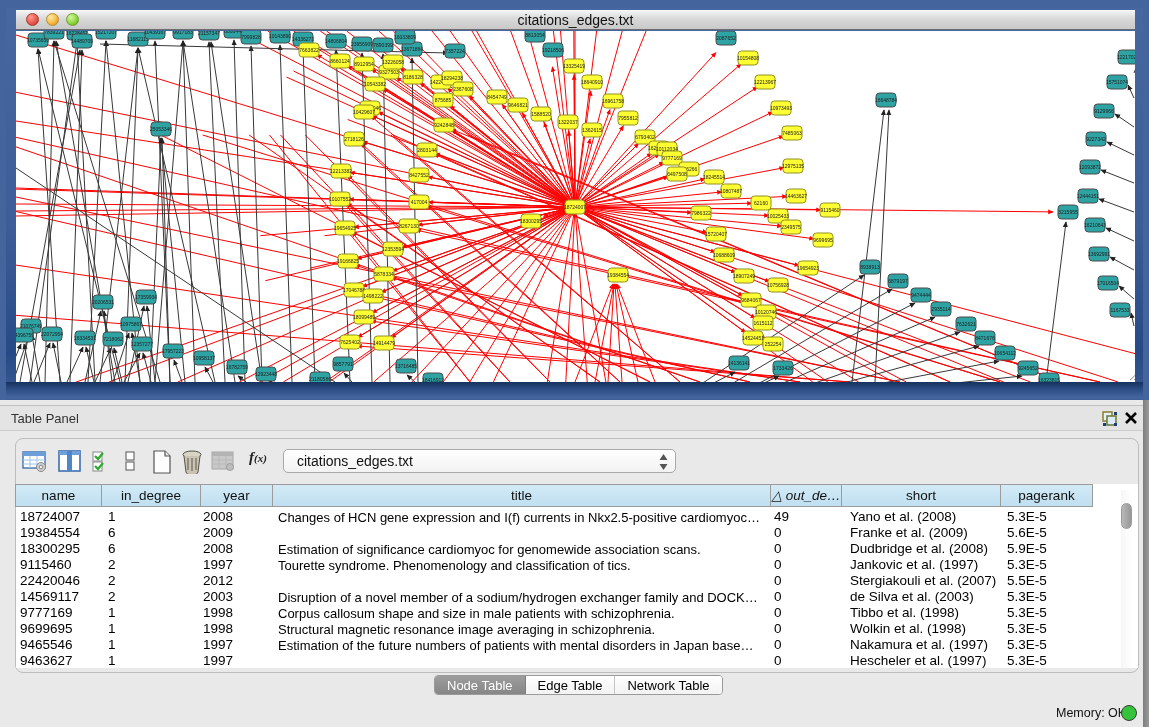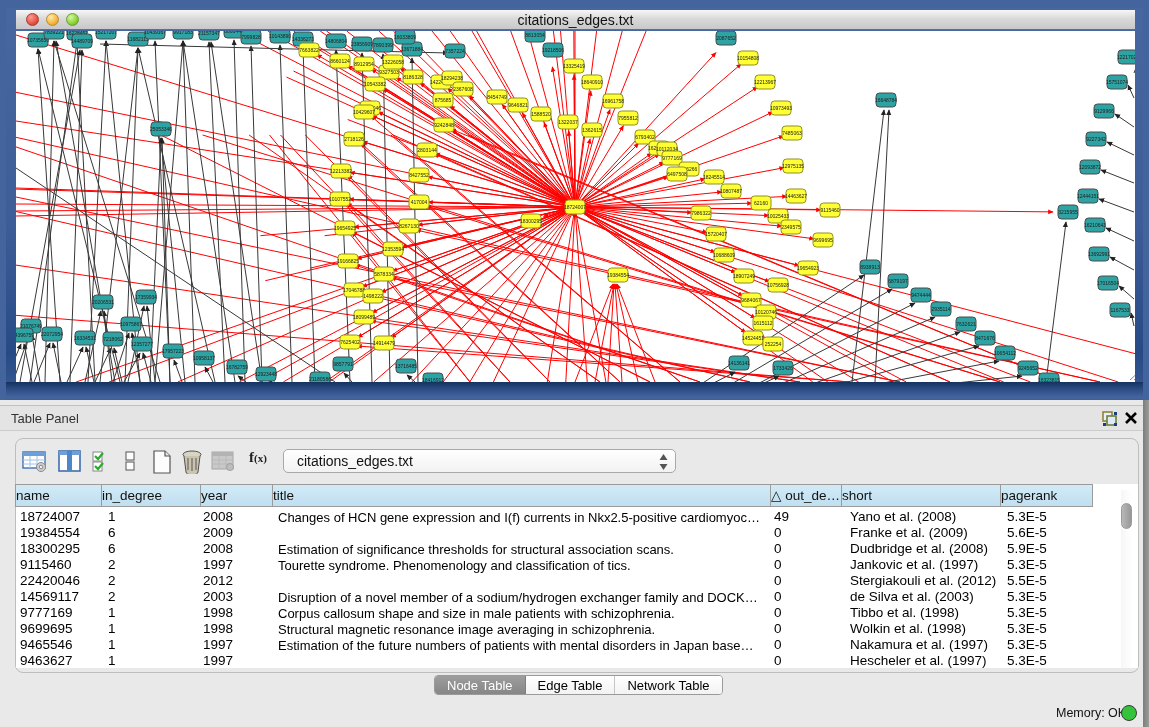--- a/index.html
+++ b/index.html
@@ -19,21 +19,21 @@
   border-top:1px solid #c0c0c0; border-bottom:1px solid #cccccc; }
 #tpheader .t { position:absolute; left:11px; top:5px; font-size:13px; color:#333; }
 #tbox { position:absolute; left:15px; top:38px; width:1124px; height:235px; background:#e9e9e9;
   border:1px solid #bdbdbd; border-radius:8px; }
 #twhite { position:absolute; left:16px; top:84px; width:1122px; height:184px; background:#ffffff; }
 .ticon { position:absolute; top:50px; }
 #dropdown { position:absolute; left:283px; top:49px; width:393px; height:24px; background:linear-gradient(#ffffff,#f2f2f2);
   border:1px solid #a9a9a9; border-radius:5px; }
 #dropdown .dt { position:absolute; left:13px; top:3px; font-size:14px; color:#111; }
 .hc { position:absolute; top:84px; height:23px; background:linear-gradient(#d3eaf6,#bfdff0); border:1px solid #9b9b9b;
-  border-right:none; text-align:left; font-size:13.5px; color:#111; line-height:22px; }
+  border-right:none; text-align:center; font-size:13.5px; color:#111; line-height:22px; }
 .trow { position:absolute; left:16px; width:1100px; height:16px; font-size:13.5px; color:#000; }
 .trow span { position:absolute; top:0; white-space:nowrap; }
 .trow .tt { font-size:13px; top:1px; }
 #scrollbar { position:absolute; left:1121px; top:90px; width:11px; height:178px; background:linear-gradient(to right,#f6f6f6,#ffffff); }
 #thumb { position:absolute; left:1121px; top:103px; width:11px; height:26px; background:linear-gradient(to right,#b8b8b8,#989898); border-radius:6px; border:1px solid #9a9a9a; }
 #tabs { position:absolute; left:434px; top:275px; height:20px; border:1px solid #9a9a9a; border-radius:4px; overflow:hidden; background:#fff; }
 #tabs .seg { float:left; height:20px; line-height:19px; font-size:13px; padding:0 12px; color:#000; border-right:1px solid #c5c5c5; background:linear-gradient(#ffffff,#f1f1f1); }
 #tabs .sel { background:linear-gradient(#9d9d9d,#848484); color:#fff; border-right:1px solid #7e7e7e; }
 #memory { position:absolute; left:1056px; top:306px; font-size:12.5px; color:#111; }
 #memdot { position:absolute; left:1121px; top:305px; width:16px; height:16px; border-radius:50%; background:#35c33c; border:1.5px solid #3c3c3c; }
@@ -917,33 +917,33 @@
     <ellipse cx="11" cy="4.5" rx="9" ry="3.5" fill="#d9d5c4" stroke="#55504a"></ellipse>
     <path d="M3,6 L5,22 a6,3 0 0 0 12,0 L19,6" fill="#c9c4b2" stroke="#55504a"></path>
     <path d="M7,8 v12 M11,8 v13 M15,8 v12" stroke="#7a756a" stroke-width="1.4"></path>
   </svg>
   <svg class="ticon" style="left:211px" width="24" height="23">
     <rect x="1" y="2" width="21" height="17" fill="#c9c9c9" stroke="#a5a5a5"></rect>
     <rect x="1" y="2" width="21" height="4" fill="#b3b3b3"></rect>
     <path d="M1,10 h21 M1,14 h21 M8,6 v13 M15,6 v13" stroke="#b9b9b9"></path>
     <circle cx="19" cy="17" r="3.5" fill="#bdbdbd" stroke="#a0a0a0"></circle>
   </svg>
-  <div class="ticon" style="left:249px;top:49px;font-size:15px;font-weight:bold;color:#222;font-family:'Liberation Serif',serif">f<span style="font-size:11px">(x)</span></div>
+  <div class="ticon" style="left:249px;top:49px;font-size:15px;font-style:italic;font-weight:bold;color:#222;font-family:'Liberation Serif',serif">f<span style="font-size:11px">(x)</span></div>
   <div id="dropdown">
         <span class="dt">citations_edges.txt</span>
     <svg style="position:absolute;right:7px;top:4px" width="9" height="16">
           <path d="M4.5,0 L8.5,6 L0.5,6 z" fill="#555"></path>
           <path d="M4.5,16 L8.5,10 L0.5,10 z" fill="#555"></path>
         </svg>
   </div>
   <div class="hc" style="left:15px;width:86px;">name</div>
       <div class="hc" style="left:101px;width:99px;">in_degree</div>
       <div class="hc" style="left:200px;width:72px;">year</div>
       <div class="hc" style="left:272px;width:498px;">title</div>
-      <div class="hc" style="left:770px;width:71px;">△ out_de…</div>
+      <div class="hc" style="left:770px;width:71px;font-style:italic;">△ out_de…</div>
       <div class="hc" style="left:841px;width:159px;">short</div>
       <div class="hc" style="left:1000px;width:93px;border-right:1px solid #9b9b9b;">pagerank</div>
   <div class="trow" style="top:109px">
         <span style="left:4px">18724007</span>
         <span style="left:92px">1</span>
         <span style="left:187px">2008</span>
         <span class="tt" style="left:262px">Changes of HCN gene expression and I(f) currents in Nkx2.5-positive cardiomyoc…</span>
         <span style="left:758px">49</span>
         <span style="left:834px">Yano et al. (2008)</span>
         <span style="left:991px">5.3E-5</span>
@@ -953,40 +953,40 @@
         <span style="left:92px">6</span>
         <span style="left:187px">2009</span>
         <span style="left:758px">0</span>
         <span style="left:834px">Franke et al. (2009)</span>
         <span style="left:991px">5.6E-5</span>
       </div>
 <div class="trow" style="top:141px">
         <span style="left:4px">18300295</span>
         <span style="left:92px">6</span>
         <span style="left:187px">2008</span>
-        <span class="tt" style="left:262px">Estimation of significance thresholds for structural association scans.</span>
+        <span class="tt" style="left:262px">Estimation of significance cardiomyoc for genomewide association scans.</span>
         <span style="left:758px">0</span>
         <span style="left:834px">Dudbridge et al. (2008)</span>
         <span style="left:991px">5.9E-5</span>
       </div>
 <div class="trow" style="top:157px">
         <span style="left:4px">9115460</span>
         <span style="left:92px">2</span>
         <span style="left:187px">1997</span>
         <span class="tt" style="left:262px">Tourette syndrome. Phenomenology and classification of tics.</span>
         <span style="left:758px">0</span>
         <span style="left:834px">Jankovic et al. (1997)</span>
         <span style="left:991px">5.3E-5</span>
       </div>
 <div class="trow" style="top:173px">
         <span style="left:4px">22420046</span>
         <span style="left:92px">2</span>
         <span style="left:187px">2012</span>
         <span style="left:758px">0</span>
-        <span style="left:834px">Stergiakouli et al. (2012)</span>
+        <span style="left:834px">Stergiakouli et al. (2007)</span>
         <span style="left:991px">5.5E-5</span>
       </div>
 <div class="trow" style="top:189px">
         <span style="left:4px">14569117</span>
         <span style="left:92px">2</span>
         <span style="left:187px">2003</span>
         <span class="tt" style="left:262px">Disruption of a novel member of a sodium/hydrogen exchanger family and DOCK…</span>
         <span style="left:758px">0</span>
         <span style="left:834px">de Silva et al. (2003)</span>
         <span style="left:991px">5.3E-5</span>

